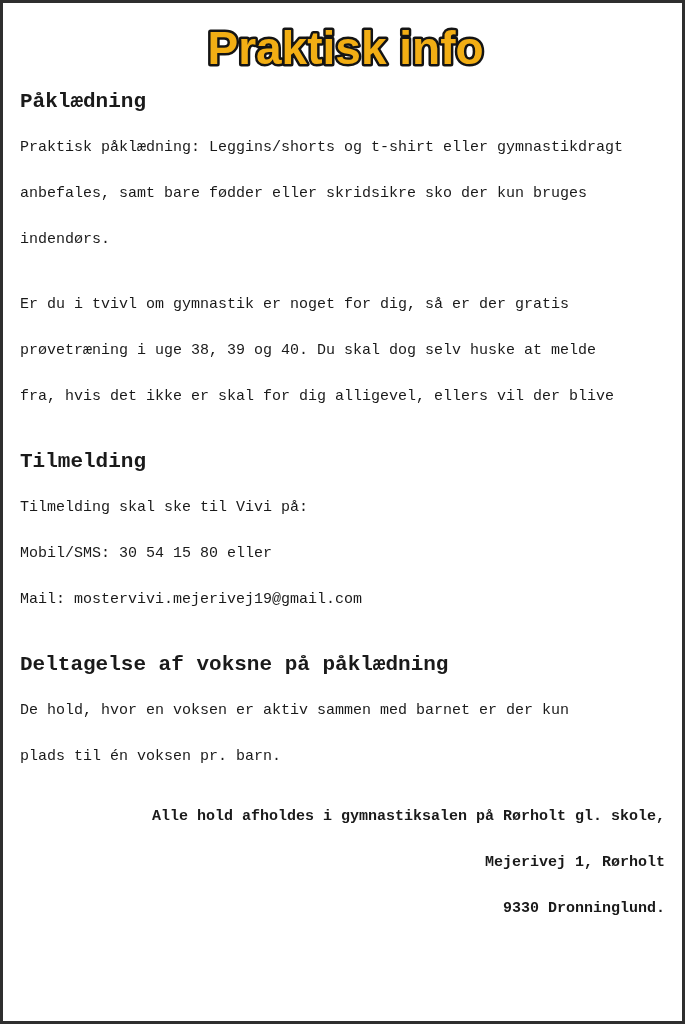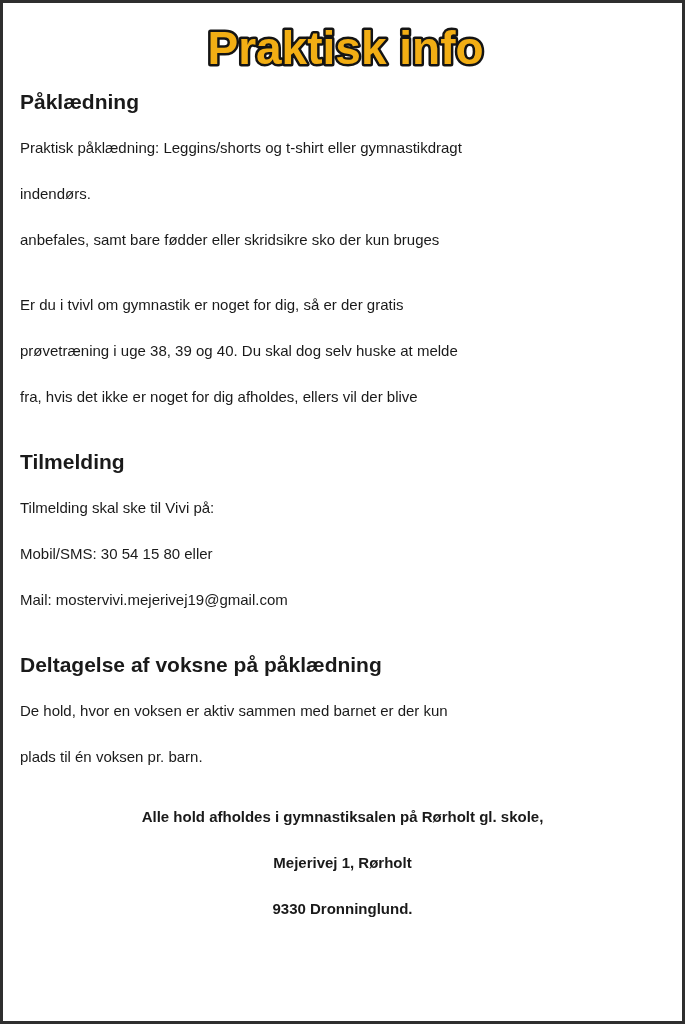--- a/index.html
+++ b/index.html
@@ -28,67 +28,68 @@
     display: block;
     margin: 0 auto;
   }
   .title-wrap text {
     font-family: "Liberation Sans", sans-serif;
     font-weight: bold;
     font-size: 46px;
   }
   .section {
     margin-top: 35px;
+    font-family: Liberation Mono, monospace;
   }
   .section.first {
     margin-top: 2px;
   }
   .heading {
     font-weight: bold;
     font-size: 21px;
     line-height: 30px;
     white-space: nowrap;
   }
   .line {
     font-size: 15px;
     line-height: 30px;
     white-space: nowrap;
     margin-top: 16px;
   }
   .footer {
     margin-top: 30px;
-    text-align: center;
+    text-align: right;
     font-weight: bold;
   }
   .footer .line {
     font-weight: bold;
   }
 </style>
 </head>
 <body>
 
 <div class="page">
 
   <div class="title-wrap">
     <svg width="651" height="76" viewBox="0 0 651 76">
       <text x="50%" y="55" text-anchor="middle" stroke-width="5" paint-order="stroke" stroke-linejoin="round" fill="#F2AE14" stroke="#141414">Praktisk info</text>
     </svg>
   </div>
 
   <div class="section first">
     <div class="heading">Påklædning</div>
     <div class="line">Praktisk påklædning: Leggins/shorts og t-shirt eller gymnastikdragt</div>
+    <div class="line">anbefales, samt bare fødder eller skridsikre sko der kun bruges</div>
     <div class="line">indendørs.</div>
-    <div class="line">anbefales, samt bare fødder eller skridsikre sko der kun bruges</div>
   </div>
 
   <div class="section">
     <div class="line">Er du i tvivl om gymnastik er noget for dig, så er der gratis</div>
     <div class="line">prøvetræning i uge 38, 39 og 40. Du skal dog selv huske at melde</div>
-    <div class="line">fra, hvis det ikke er noget for dig afholdes, ellers vil der blive</div>
+    <div class="line">fra, hvis det ikke er skal for dig alligevel, ellers vil der blive</div>
   </div>
 
   <div class="section">
     <div class="heading">Tilmelding</div>
     <div class="line">Tilmelding skal ske til Vivi på:</div>
     <div class="line">Mobil/SMS: 30 54 15 80 eller</div>
     <div class="line">Mail: mostervivi.mejerivej19@gmail.com</div>
   </div>
 
 

